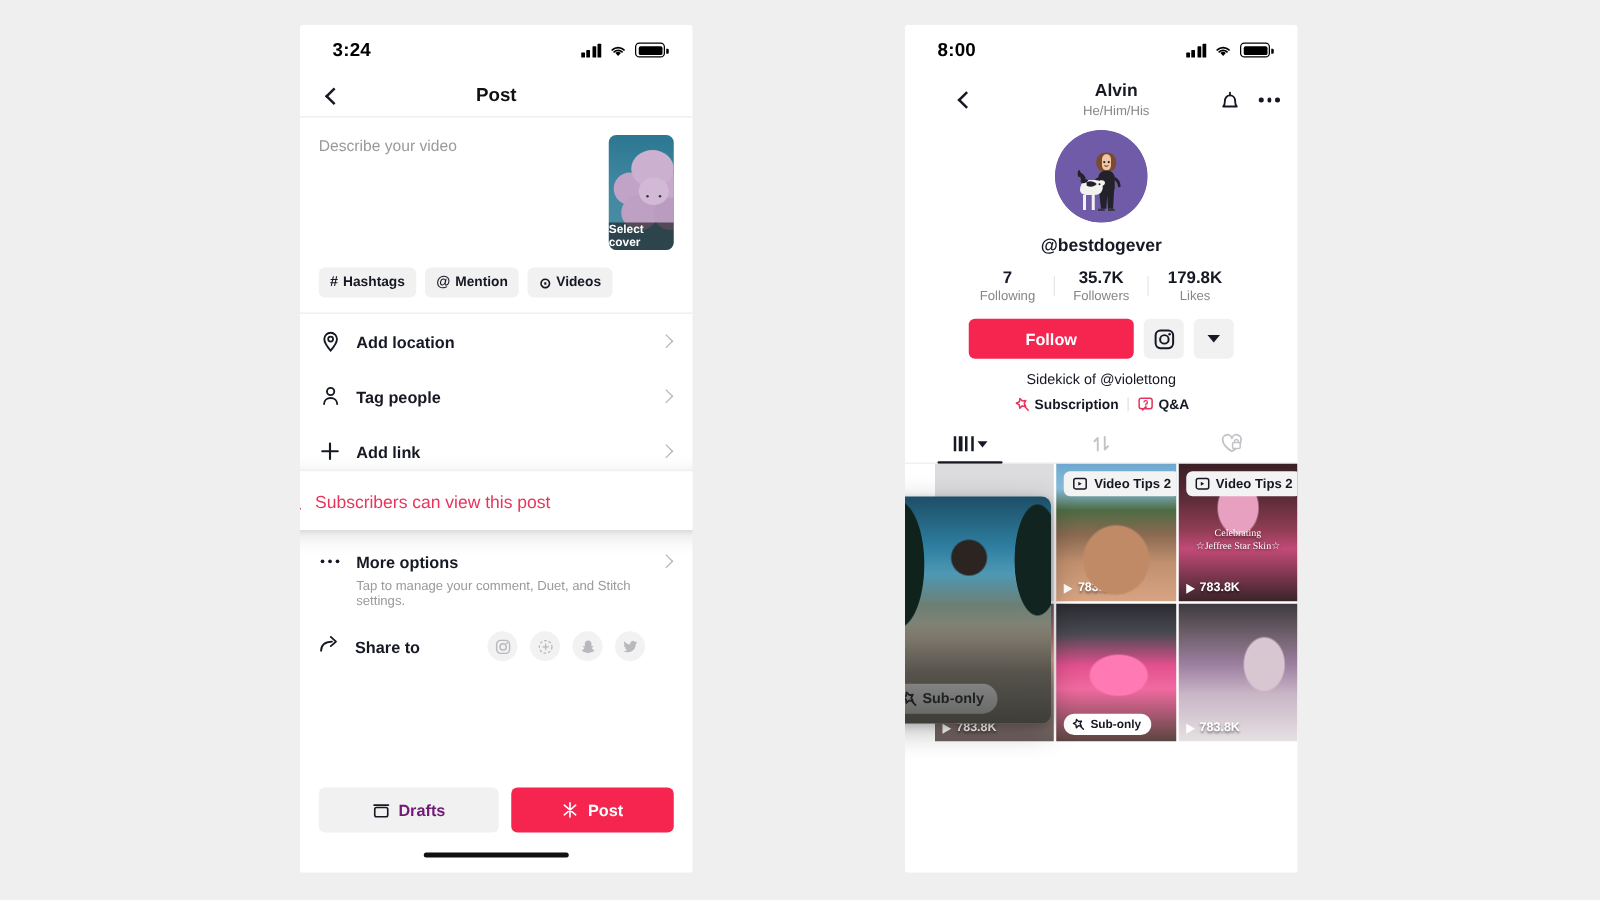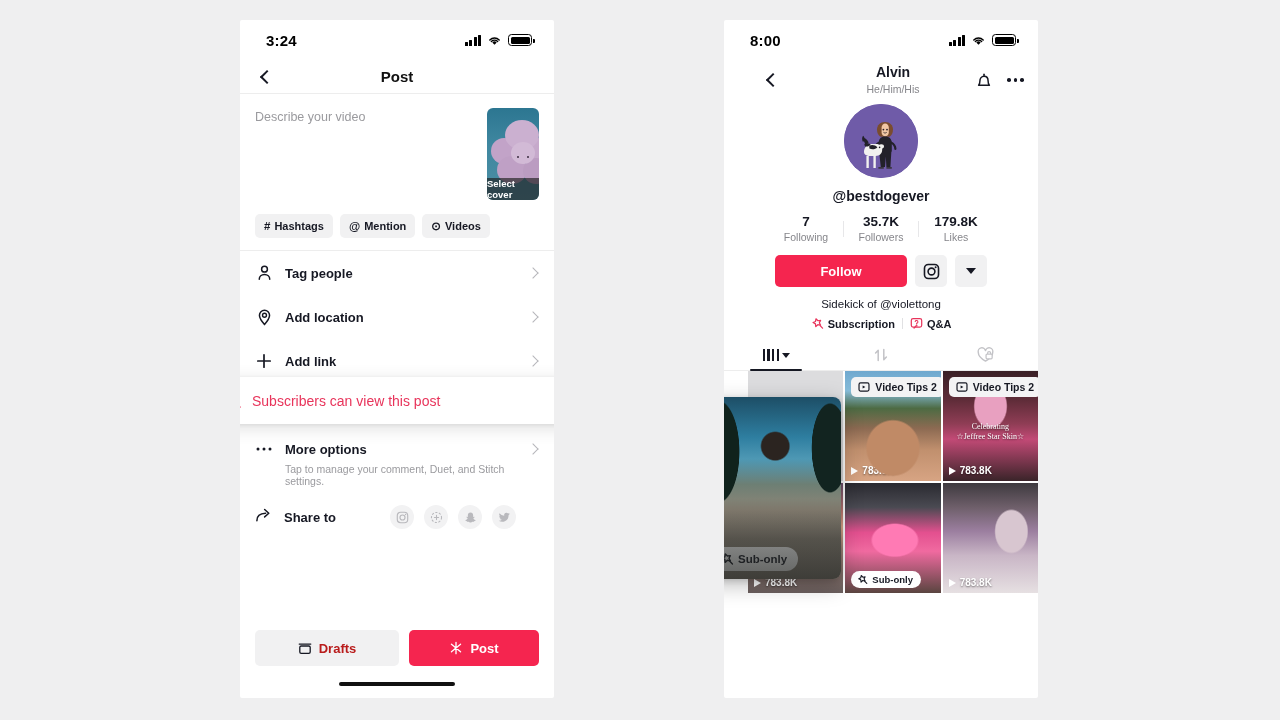--- a/index.html
+++ b/index.html
@@ -111,21 +111,21 @@
   }
   .hl-card .lbl { font-size: 14px; font-weight: normal; color:#e8345b; flex:1; }
 
   
   .bottom-bar { position:absolute; left:0; right:0; bottom: 0; padding: 0 15px 12px 15px; }
   .btn-row { display:flex; gap: 10px; }
   .btn {
     height: 36px; border-radius: 5px; display:flex; align-items:center;
     justify-content:center; gap:7px; font-size:13px; font-weight:bold; cursor:pointer;
   }
-  .btn-drafts { flex: 0 0 144px; background:#f1f1f2; color:#b91c1c; }
+  .btn-drafts { flex: 0 0 144px; background:#f1f1f2; color:#701a75; }
   .btn-post   { flex: 1; background:#f5254f; color:#fff; }
   .home-ind { width: 116px; height: 4px; border-radius: 2px; background:#111; margin: 16px auto 0 auto; }
 
   
   .pnav { height: 40px; display:flex; align-items:center; padding: 0 14px; position:relative;margin-left:24px; }
   .pnav-center { position:absolute; left:0; right:0; text-align:center; pointer-events:none; }
   .pnav-name { font-size: 14px; font-weight: bold; color:#161823; line-height: 1.1; }
   .pnav-pron { font-size: 10.5px; color:#86868b; margin-top: 2px; }
   .pnav-right { margin-left:auto; display:flex; align-items:center; gap: 14px; z-index:2; }
   .dots { display:flex; gap:3px; align-items:center; cursor:pointer; }
@@ -281,37 +281,37 @@
         <span>Videos</span>
       </div>
     </div>
 
     <div class="sep-thick"></div>
 
     <div class="rows">
 
       <div class="row">
         <span class="ic">
+          <svg width="15" height="17" viewBox="0 0 16 18">
+              <path d="M8 1.2c3 0 5.4 2.4 5.4 5.4 0 3.8-5.4 9.8-5.4 9.8S2.6 10.4 2.6 6.6C2.6 3.6 5 1.2 8 1.2Z" fill="none" stroke="#161823" stroke-width="1.6"></path>
+              <circle cx="8" cy="6.6" r="2.1" fill="none" stroke="#161823" stroke-width="1.5"></circle>
+            </svg>
+        </span>
+        <span class="lbl">Add location</span>
+        <span class="arr"></span>
+      </div>
+
+      <div class="row">
+        <span class="ic">
           <svg width="15" height="16" viewBox="0 0 16 17">
               <circle cx="8" cy="4.4" r="3.1" fill="none" stroke="#161823" stroke-width="1.6"></circle>
               <path d="M2.4 15.2c0-3.2 2.5-5.2 5.6-5.2s5.6 2 5.6 5.2" fill="none" stroke="#161823" stroke-width="1.6" stroke-linecap="round"></path>
             </svg>
         </span>
         <span class="lbl">Tag people</span>
-        <span class="arr"></span>
-      </div>
-
-      <div class="row">
-        <span class="ic">
-          <svg width="15" height="17" viewBox="0 0 16 18">
-              <path d="M8 1.2c3 0 5.4 2.4 5.4 5.4 0 3.8-5.4 9.8-5.4 9.8S2.6 10.4 2.6 6.6C2.6 3.6 5 1.2 8 1.2Z" fill="none" stroke="#161823" stroke-width="1.6"></path>
-              <circle cx="8" cy="6.6" r="2.1" fill="none" stroke="#161823" stroke-width="1.5"></circle>
-            </svg>
-        </span>
-        <span class="lbl">Add location</span>
         <span class="arr"></span>
       </div>
 
       <div class="row">
         <span class="ic">
           <svg width="16" height="16" viewBox="0 0 16 16">
               <path d="M8 1.8v12.4M1.8 8h12.4" stroke="#161823" stroke-width="1.7" stroke-linecap="round"></path>
             </svg>
         </span>
         <span class="lbl">Add link</span>

